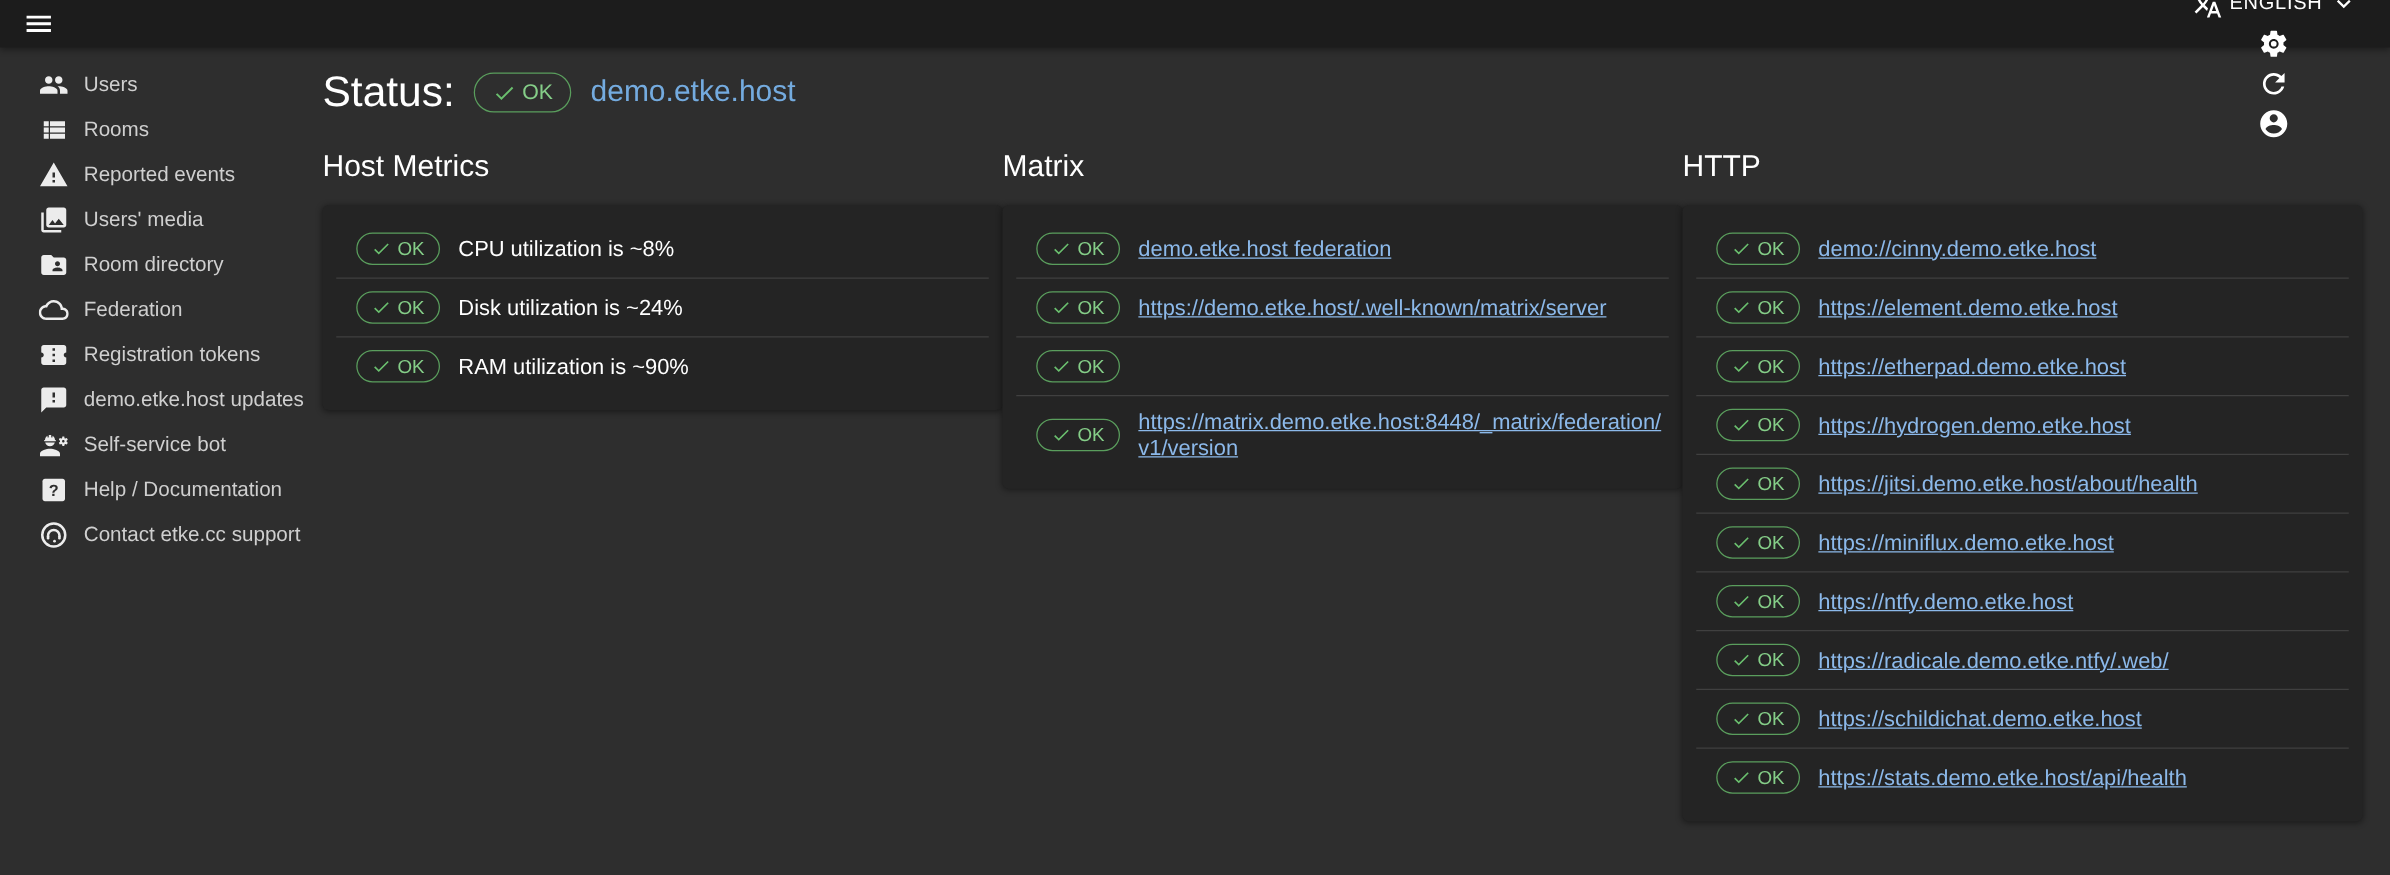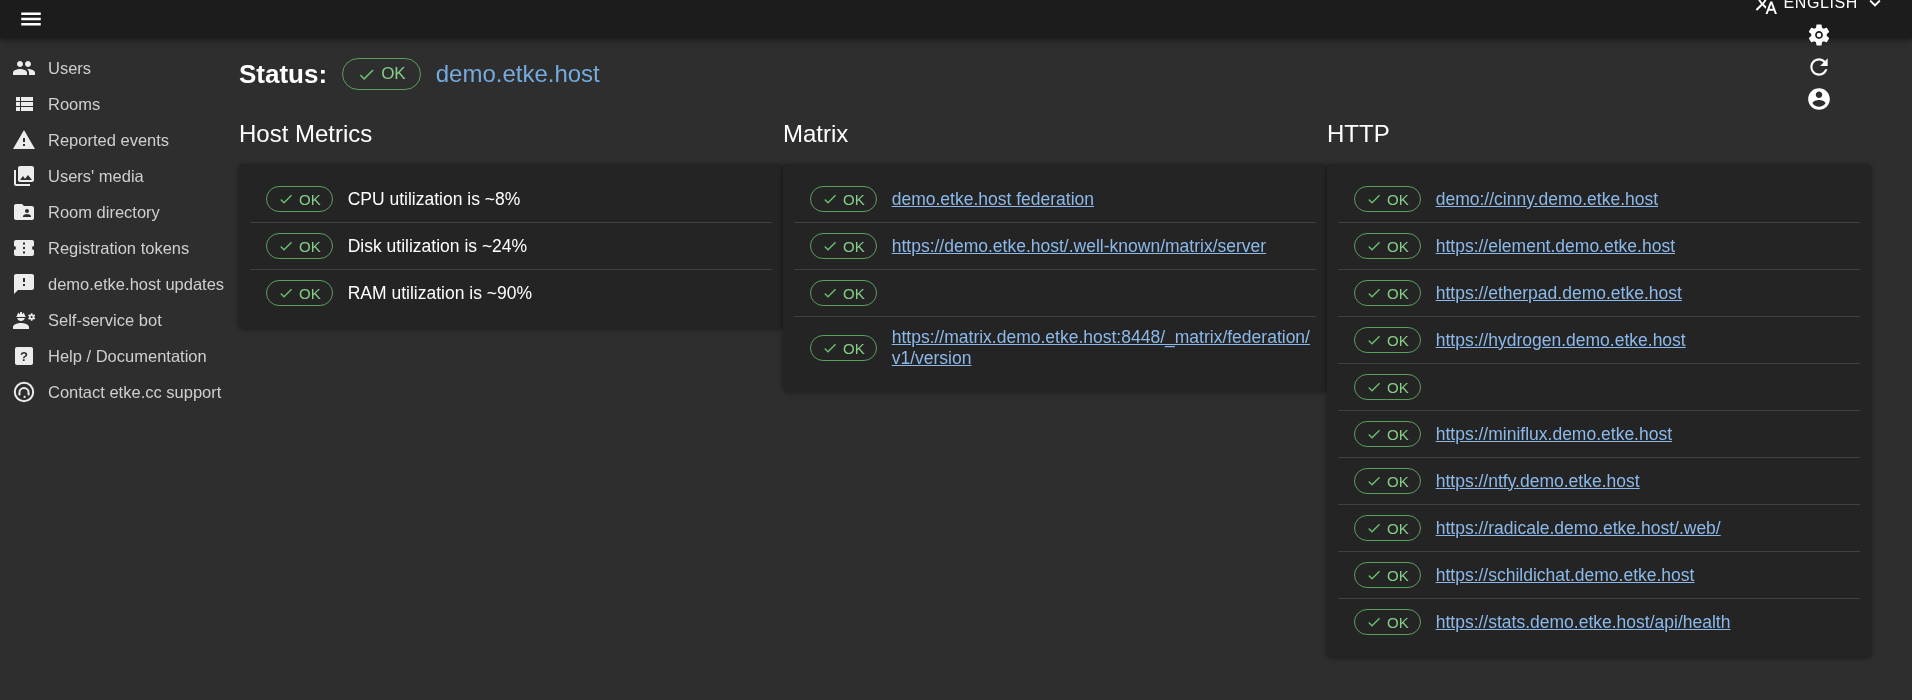--- a/index.html
+++ b/index.html
@@ -32,32 +32,32 @@
   }
   .lang-btn {
     display:flex; align-items:center; gap:6px; height:32px;
     background:none; border:none; color:#fff; cursor:pointer;
     font-family:"Liberation Sans",sans-serif; font-size:16px; letter-spacing:.6px;
     margin:0 8px; padding:0 2px;
   }
   .lang-btn .svg-slot svg { width:25px; height:25px; display:block; }
   .lang-btn .chev svg { width:22px; height:22px; }
   
-  .layout { display:flex; height:662px; }
+  .layout { display:flex; height:662px;padding-left:19px; }
   .sidebar { width:220px; flex:none; padding-top:12px; }
   .nav-item {
     display:flex; align-items:center; height:36px;
     padding-left:12px; gap:12px; color:#cfcfcf; cursor:pointer;
   }
   .nav-item .svg-slot svg { width:24px; height:24px; display:block; color:#ececec; }
   .nav-label { font-size:16.5px; white-space:nowrap; }
   .main { flex:1; padding-left:19px; padding-right:8px; }
   
   .status-row { display:flex; align-items:center; gap:15px; margin-top:16px; height:40px; }
-  .status-row h1 { font-size:26px; font-weight:700; margin:0; color:#fff; }
+  .status-row h1 { font-size:34px; font-weight:400; margin:0; color:#fff; }
   .host-link { font-size:24px; color:var(--link_strong); text-decoration:none; cursor:pointer; }
   
   .chip {
     display:inline-flex; align-items:center; gap:5px;
     border:1px solid var(--success_border); border-radius:999px;
     color:var(--success_text); flex:none;
   }
   .chip .svg-slot svg { display:block; color:var(--success); }
   .chip-lg { height:32px; padding:0 14px; font-size:17px; }
   .chip-lg .svg-slot svg { width:19px; height:19px; }
@@ -185,20 +185,28 @@
           </span>
     <span class="nav-label">Users' media</span>
   </div>
         <div class="nav-item">
     <span class="svg-slot">
             <svg viewBox="0 0 24 24" fill="currentColor" xmlns="http://www.w3.org/2000/svg">
               <path d="M20 6h-8l-2-2H4c-1.1 0-2 .9-2 2v12c0 1.1.9 2 2 2h16c1.1 0 2-.9 2-2V8c0-1.1-.9-2-2-2zm-5 3c1.1 0 2 .9 2 2s-.9 2-2 2-2-.9-2-2 .9-2 2-2zm4 8h-8v-1c0-1.33 2.67-2 4-2s4 .67 4 2v1z"></path>
             </svg>
           </span>
     <span class="nav-label">Room directory</span>
+  </div>
+        <div class="nav-item">
+    <span class="svg-slot">
+            <svg viewBox="0 0 24 24" fill="currentColor" xmlns="http://www.w3.org/2000/svg">
+              <path d="M19.35 10.04C18.67 6.59 15.64 4 12 4 9.11 4 6.6 5.64 5.35 8.04 2.34 8.36 0 10.91 0 14c0 3.31 2.69 6 6 6h13c2.76 0 5-2.24 5-5 0-2.64-2.05-4.78-4.65-4.96zM19 18H6c-2.21 0-4-1.79-4-4s1.79-4 4-4h.71C7.37 7.69 9.48 6 12 6c3.04 0 5.5 2.46 5.5 5.5v.5H19c1.66 0 3 1.34 3 3s-1.34 3-3 3z"></path>
+            </svg>
+          </span>
+    <span class="nav-label">Federation</span>
   </div>
         <div class="nav-item">
     <span class="svg-slot">
             <svg viewBox="0 0 24 24" fill="currentColor" xmlns="http://www.w3.org/2000/svg">
               <path d="M22 10V6c0-1.11-.9-2-2-2H4c-1.1 0-1.99.89-1.99 2v4c1.1 0 1.99.9 1.99 2s-.89 2-2 2v4c0 1.1.9 2 2 2h16c1.1 0 2-.9 2-2v-4c-1.1 0-2-.9-2-2s.9-2 2-2zm-9 7.5h-2v-2h2v2zm0-4.5h-2v-2h2v2zm0-4.5h-2v-2h2v2z"></path>
             </svg>
           </span>
     <span class="nav-label">Registration tokens</span>
   </div>
         <div class="nav-item">
@@ -398,20 +406,21 @@
               <div class="divider"></div>
               <div class="row">
     <span class="chip chip-sm">
       <span class="svg-slot">
                     <svg viewBox="0 0 24 24" fill="currentColor" xmlns="http://www.w3.org/2000/svg">
                       <path d="M9 16.17L4.83 12l-1.42 1.41L9 19 21 7l-1.41-1.41z"></path>
                     </svg>
                   </span>
       <span>OK</span>
     </span>
+  <a class="row-link" href="#">https://jitsi.demo.etke.host/about/health</a>
               </div>
               <div class="divider"></div>
               <div class="row">
     <span class="chip chip-sm">
       <span class="svg-slot">
                     <svg viewBox="0 0 24 24" fill="currentColor" xmlns="http://www.w3.org/2000/svg">
                       <path d="M9 16.17L4.83 12l-1.42 1.41L9 19 21 7l-1.41-1.41z"></path>
                     </svg>
                   </span>
       <span>OK</span>
@@ -433,21 +442,21 @@
               <div class="divider"></div>
               <div class="row">
     <span class="chip chip-sm">
       <span class="svg-slot">
                     <svg viewBox="0 0 24 24" fill="currentColor" xmlns="http://www.w3.org/2000/svg">
                       <path d="M9 16.17L4.83 12l-1.42 1.41L9 19 21 7l-1.41-1.41z"></path>
                     </svg>
                   </span>
       <span>OK</span>
     </span>
-  <a class="row-link" href="#">https://radicale.demo.etke.host/.web/</a>
+  <a class="row-link" href="#">https://radicale.demo.etke.ntfy/.web/</a>
               </div>
               <div class="divider"></div>
               <div class="row">
     <span class="chip chip-sm">
       <span class="svg-slot">
                     <svg viewBox="0 0 24 24" fill="currentColor" xmlns="http://www.w3.org/2000/svg">
                       <path d="M9 16.17L4.83 12l-1.42 1.41L9 19 21 7l-1.41-1.41z"></path>
                     </svg>
                   </span>
       <span>OK</span>

